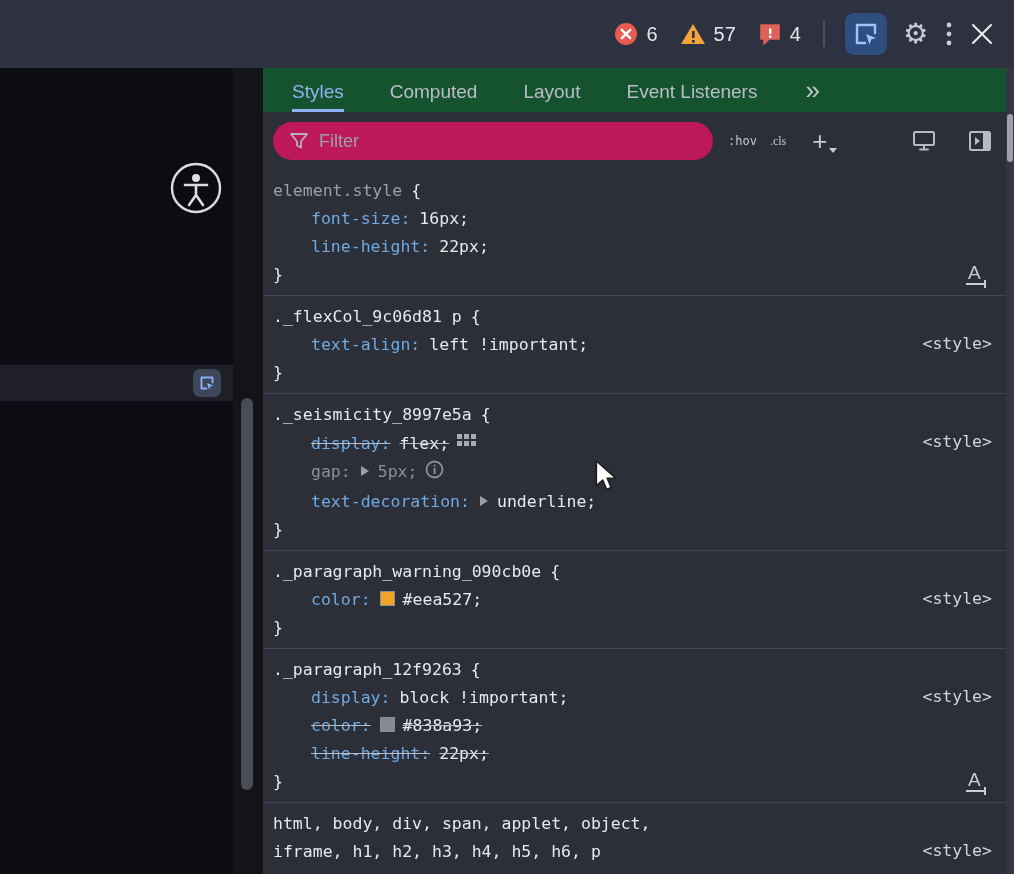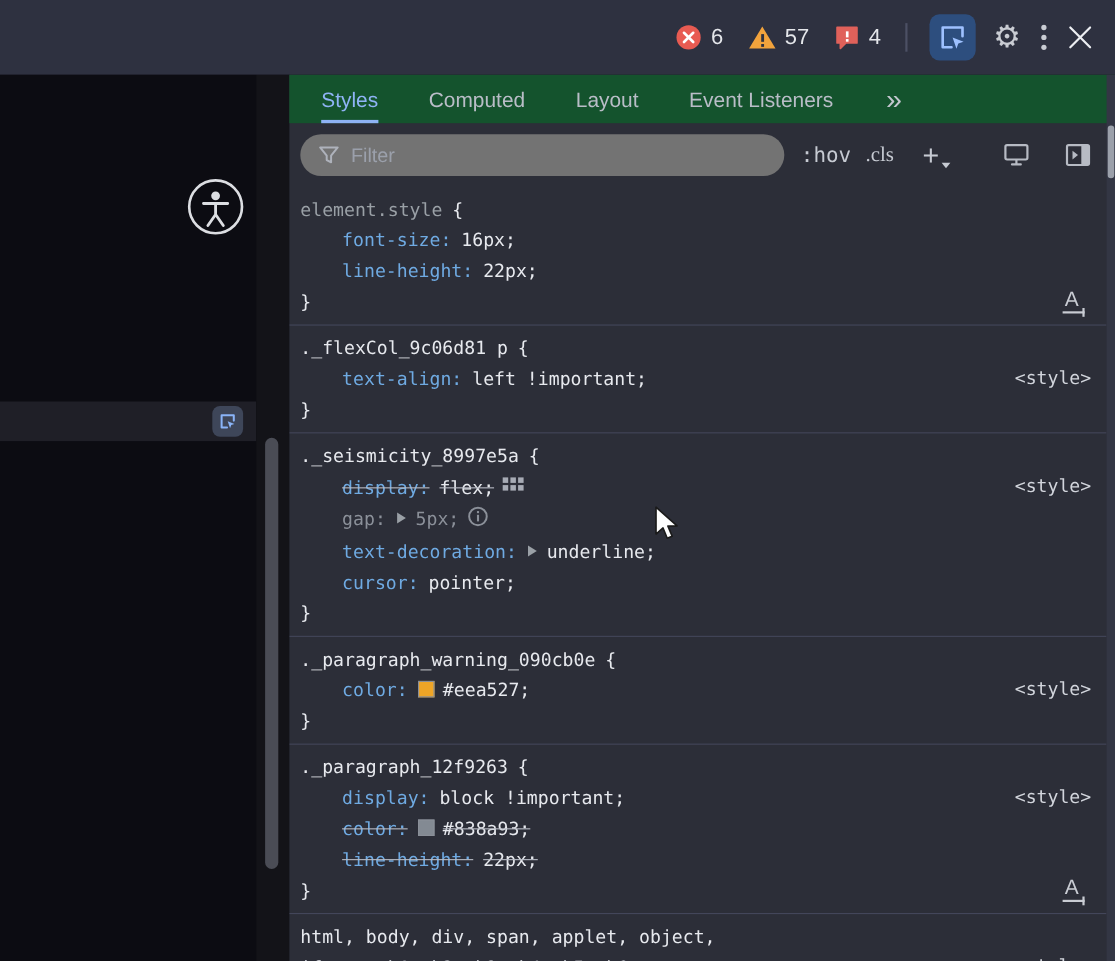--- a/index.html
+++ b/index.html
@@ -39,26 +39,26 @@
     height:44px; background:#14532d; display:flex; align-items:flex-end;
     padding-left:29px; font-size:19px; color:#b9bdc7;
   }
   .tab { margin-right:46px; padding-bottom:9px; cursor:default; white-space:nowrap; }
   .tab.active { color:#8fb3f5; border-bottom:3px solid #8fb3f5; padding-bottom:6px; }
   .tab-overflow { font-size:26px; color:#c3c7cf; padding-bottom:6px; margin-left:2px; }
   .filter-row { height:58px; display:flex; align-items:center; padding:0 22px 0 10px; }
   .filter-wrap { position:relative; width:440px; height:38px; }
   .filter-wrap svg { position:absolute; left:16px; top:9px; }
   .filter-input {
-    width:100%; height:100%; border:none; border-radius:19px; background:#737373;
+    width:100%; height:100%; border:none; border-radius:19px; background:#be185d;
     color:#e7e9ee; font-size:18px; padding:0 16px 0 46px; outline:none;
     font-family:"Liberation Sans", sans-serif;
   }
   .filter-input::placeholder { color:#9ba0ab; }
-  .tog { font-family:"DejaVu Sans Mono", monospace; font-size:19px; color:#c6cad2; }
+  .tog { font-family:"DejaVu Sans Mono", monospace; font-size:12px; color:#c6cad2; }
   .tog.hov { margin-left:15px; }
   .tog.cls { margin-left:13px;font-family:Liberation Serif, serif; }
   .plus-btn { position:relative; margin-left:26px; color:#c6cad2; font-size:26px; line-height:1; }
   .plus-caret {
     position:absolute; right:-10px; bottom:1px; width:0; height:0;
     border-left:4px solid transparent; border-right:4px solid transparent; border-top:5px solid #c6cad2;
   }
   .toolbar-spacer { flex:1; }
   .tool-ic { display:flex; align-items:center; justify-content:center; }
   .tool-ic + .tool-ic { margin-left:32px; }
@@ -264,23 +264,20 @@
         <div class="decl inactive">
           <span class="iname">gap:</span><span class="expand-arrow"></span><span>5px;</span><span class="inline-ic"><svg width="19" height="19" viewBox="0 0 19 19">
                 <circle cx="9.5" cy="9.5" r="8" fill="none" stroke="#8b9099" stroke-width="1.8"></circle>
                 <rect x="8.6" y="8" width="1.9" height="6" fill="#8b9099"></rect>
                 <rect x="8.6" y="4.6" width="1.9" height="1.9" fill="#8b9099"></rect>
               </svg></span>
         </div>
         <div class="decl">
           <span class="prop">text-decoration:</span><span class="expand-arrow"></span><span class="val">underline;</span>
         </div>
-        <div class="decl">
-          <span class="prop">cursor:</span><span class="val">pointer;</span>
-        </div>
         <div><span class="closeb">}</span></div>
       </div>
 
       <div class="rule">
         <div>
           <span class="sel">._paragraph_warning_090cb0e</span><span class="brace">{</span>
           <span class="style-link">&lt;style&gt;</span>
         </div>
         <div class="decl">
           <span class="prop">color:</span><span class="swatch" style="background: rgb(238, 165, 39);"></span><span class="val">#eea527;</span>

